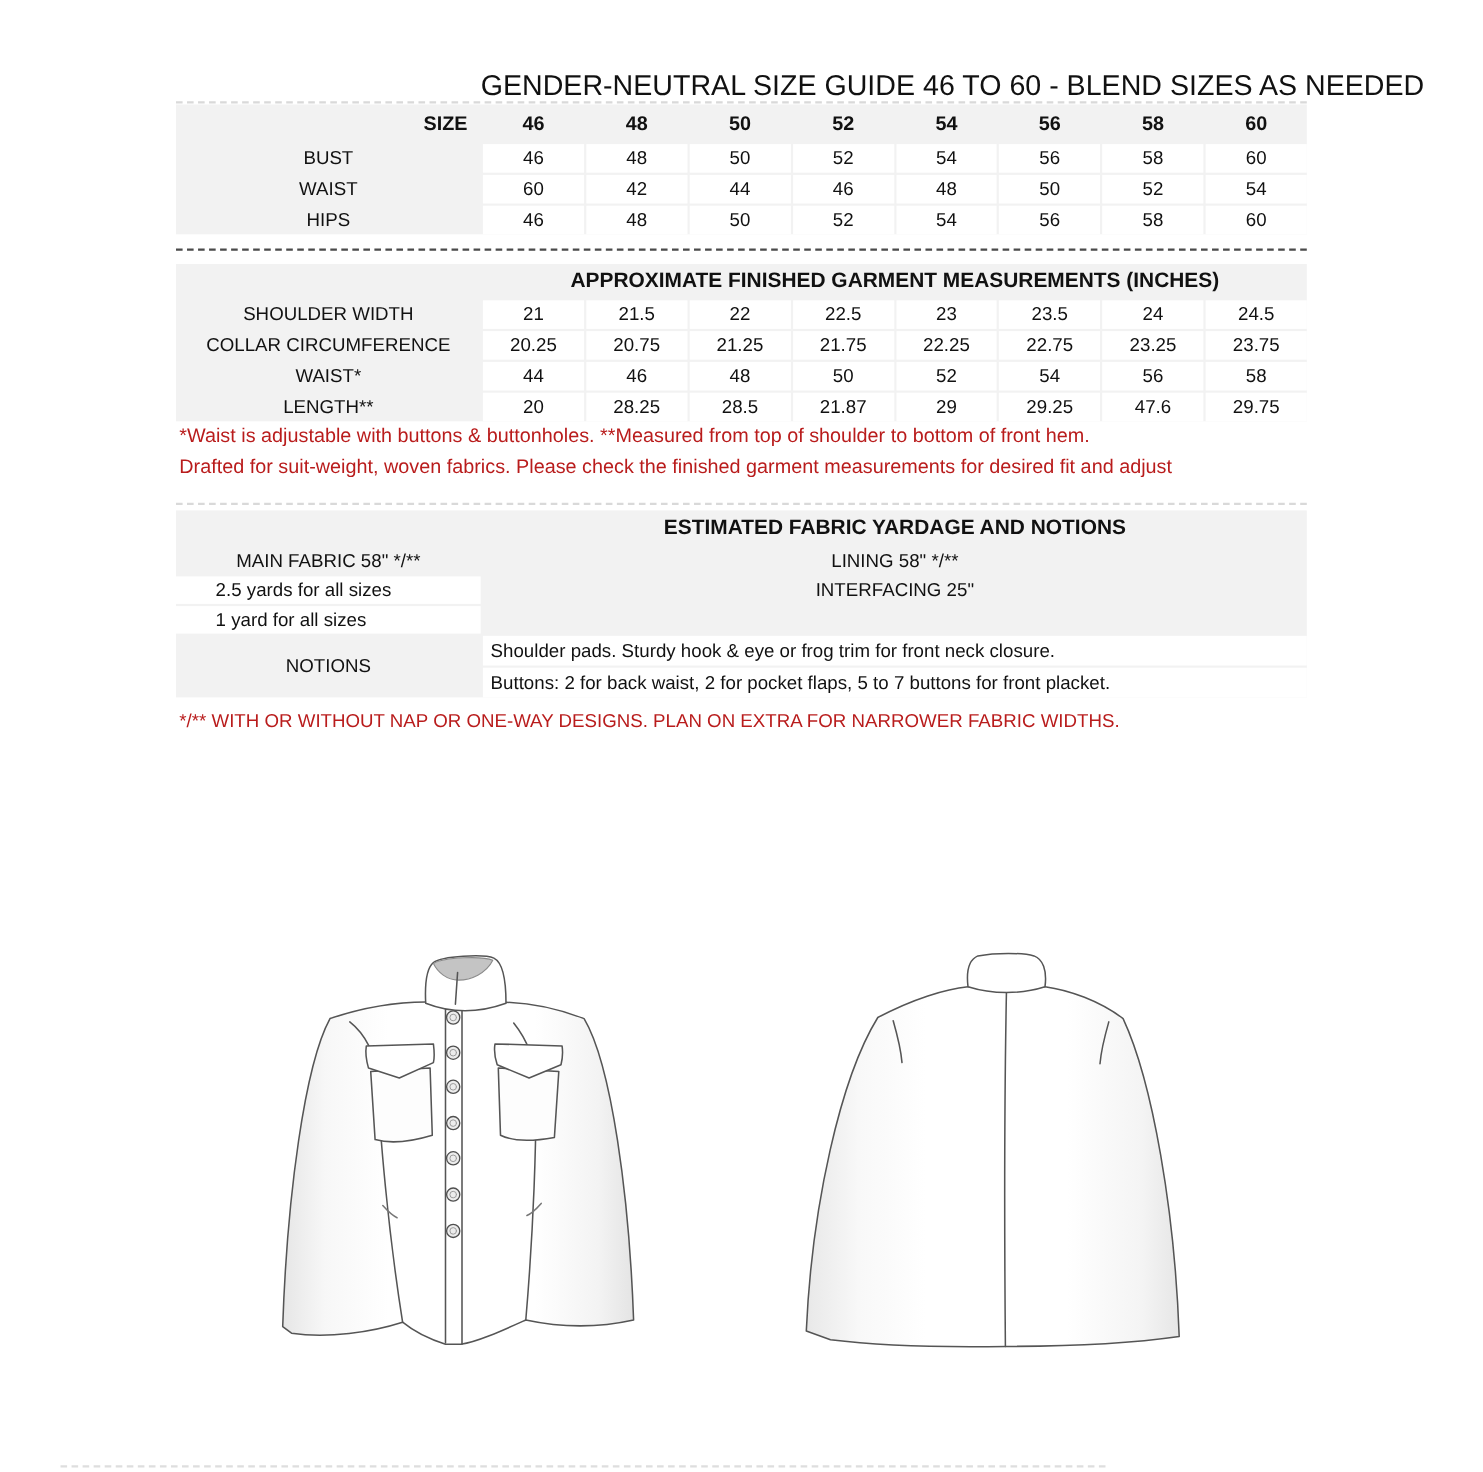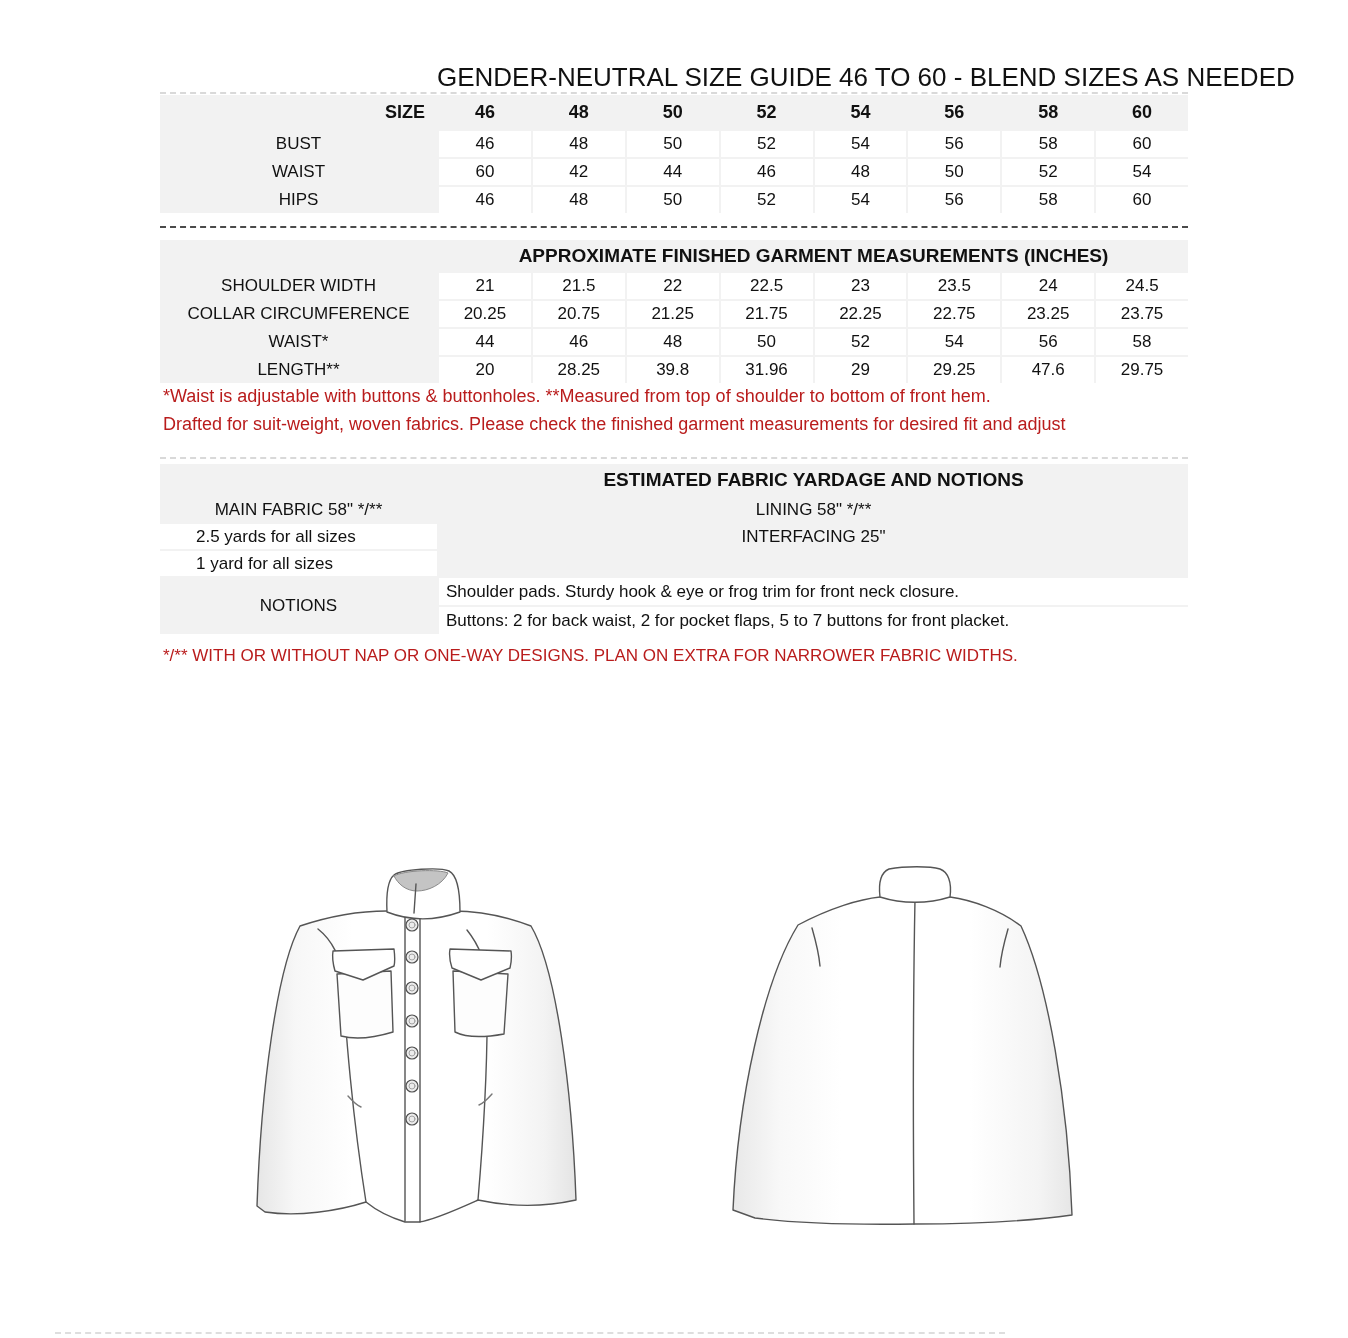--- a/index.html
+++ b/index.html
@@ -106,22 +106,22 @@
       <div class="cell val">46</div>
       <div class="cell val">48</div>
       <div class="cell val">50</div>
       <div class="cell val">52</div>
       <div class="cell val">54</div>
       <div class="cell val">56</div>
       <div class="cell val">58</div>
       <div class="cell lbl">LENGTH**</div>
       <div class="cell val">20</div>
       <div class="cell val">28.25</div>
-      <div class="cell val">39.8</div>
-      <div class="cell val">31.96</div>
+      <div class="cell val">28.5</div>
+      <div class="cell val">21.87</div>
       <div class="cell val">29</div>
       <div class="cell val">29.25</div>
       <div class="cell val">47.6</div>
       <div class="cell val">29.75</div>
     </div>
   <div id="yardage-table" class="tbl">
       <div class="cell lbl"></div>
       <div class="cell ttl">ESTIMATED FABRIC YARDAGE AND NOTIONS</div>
       <div class="cell lbl">MAIN FABRIC 58" */**</div>
       <div class="cell lbl">LINING 58" */**</div>

